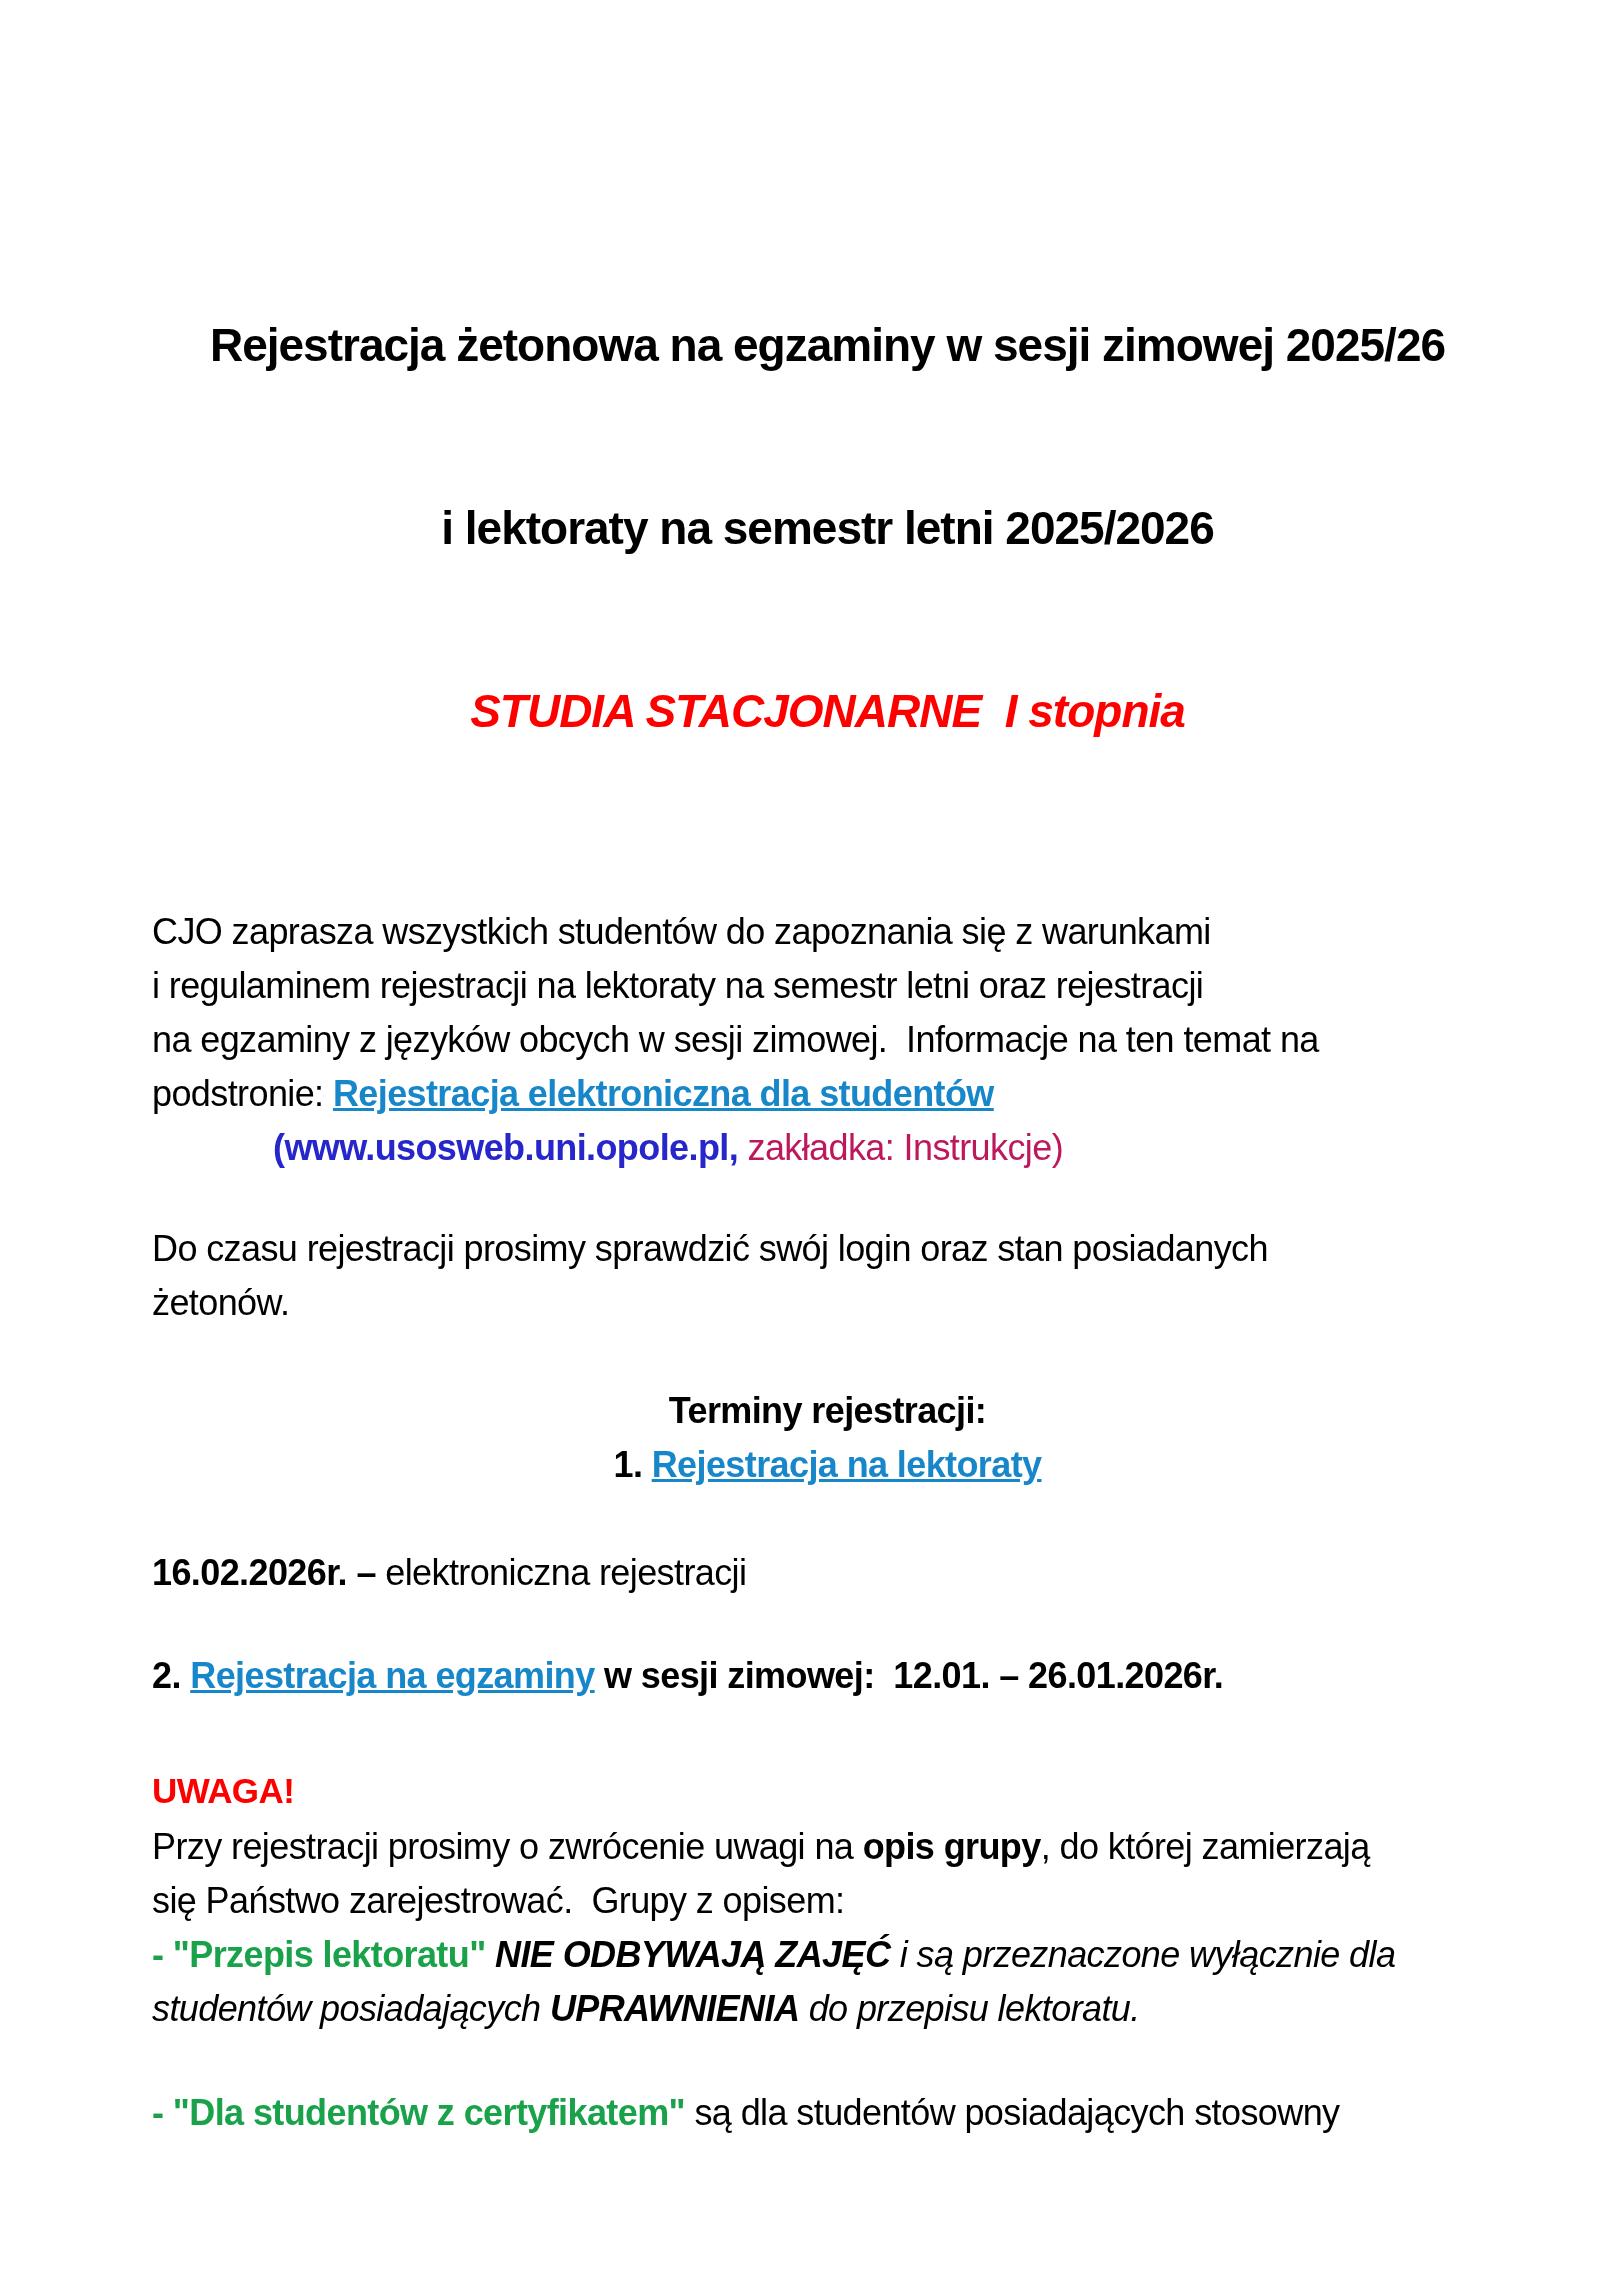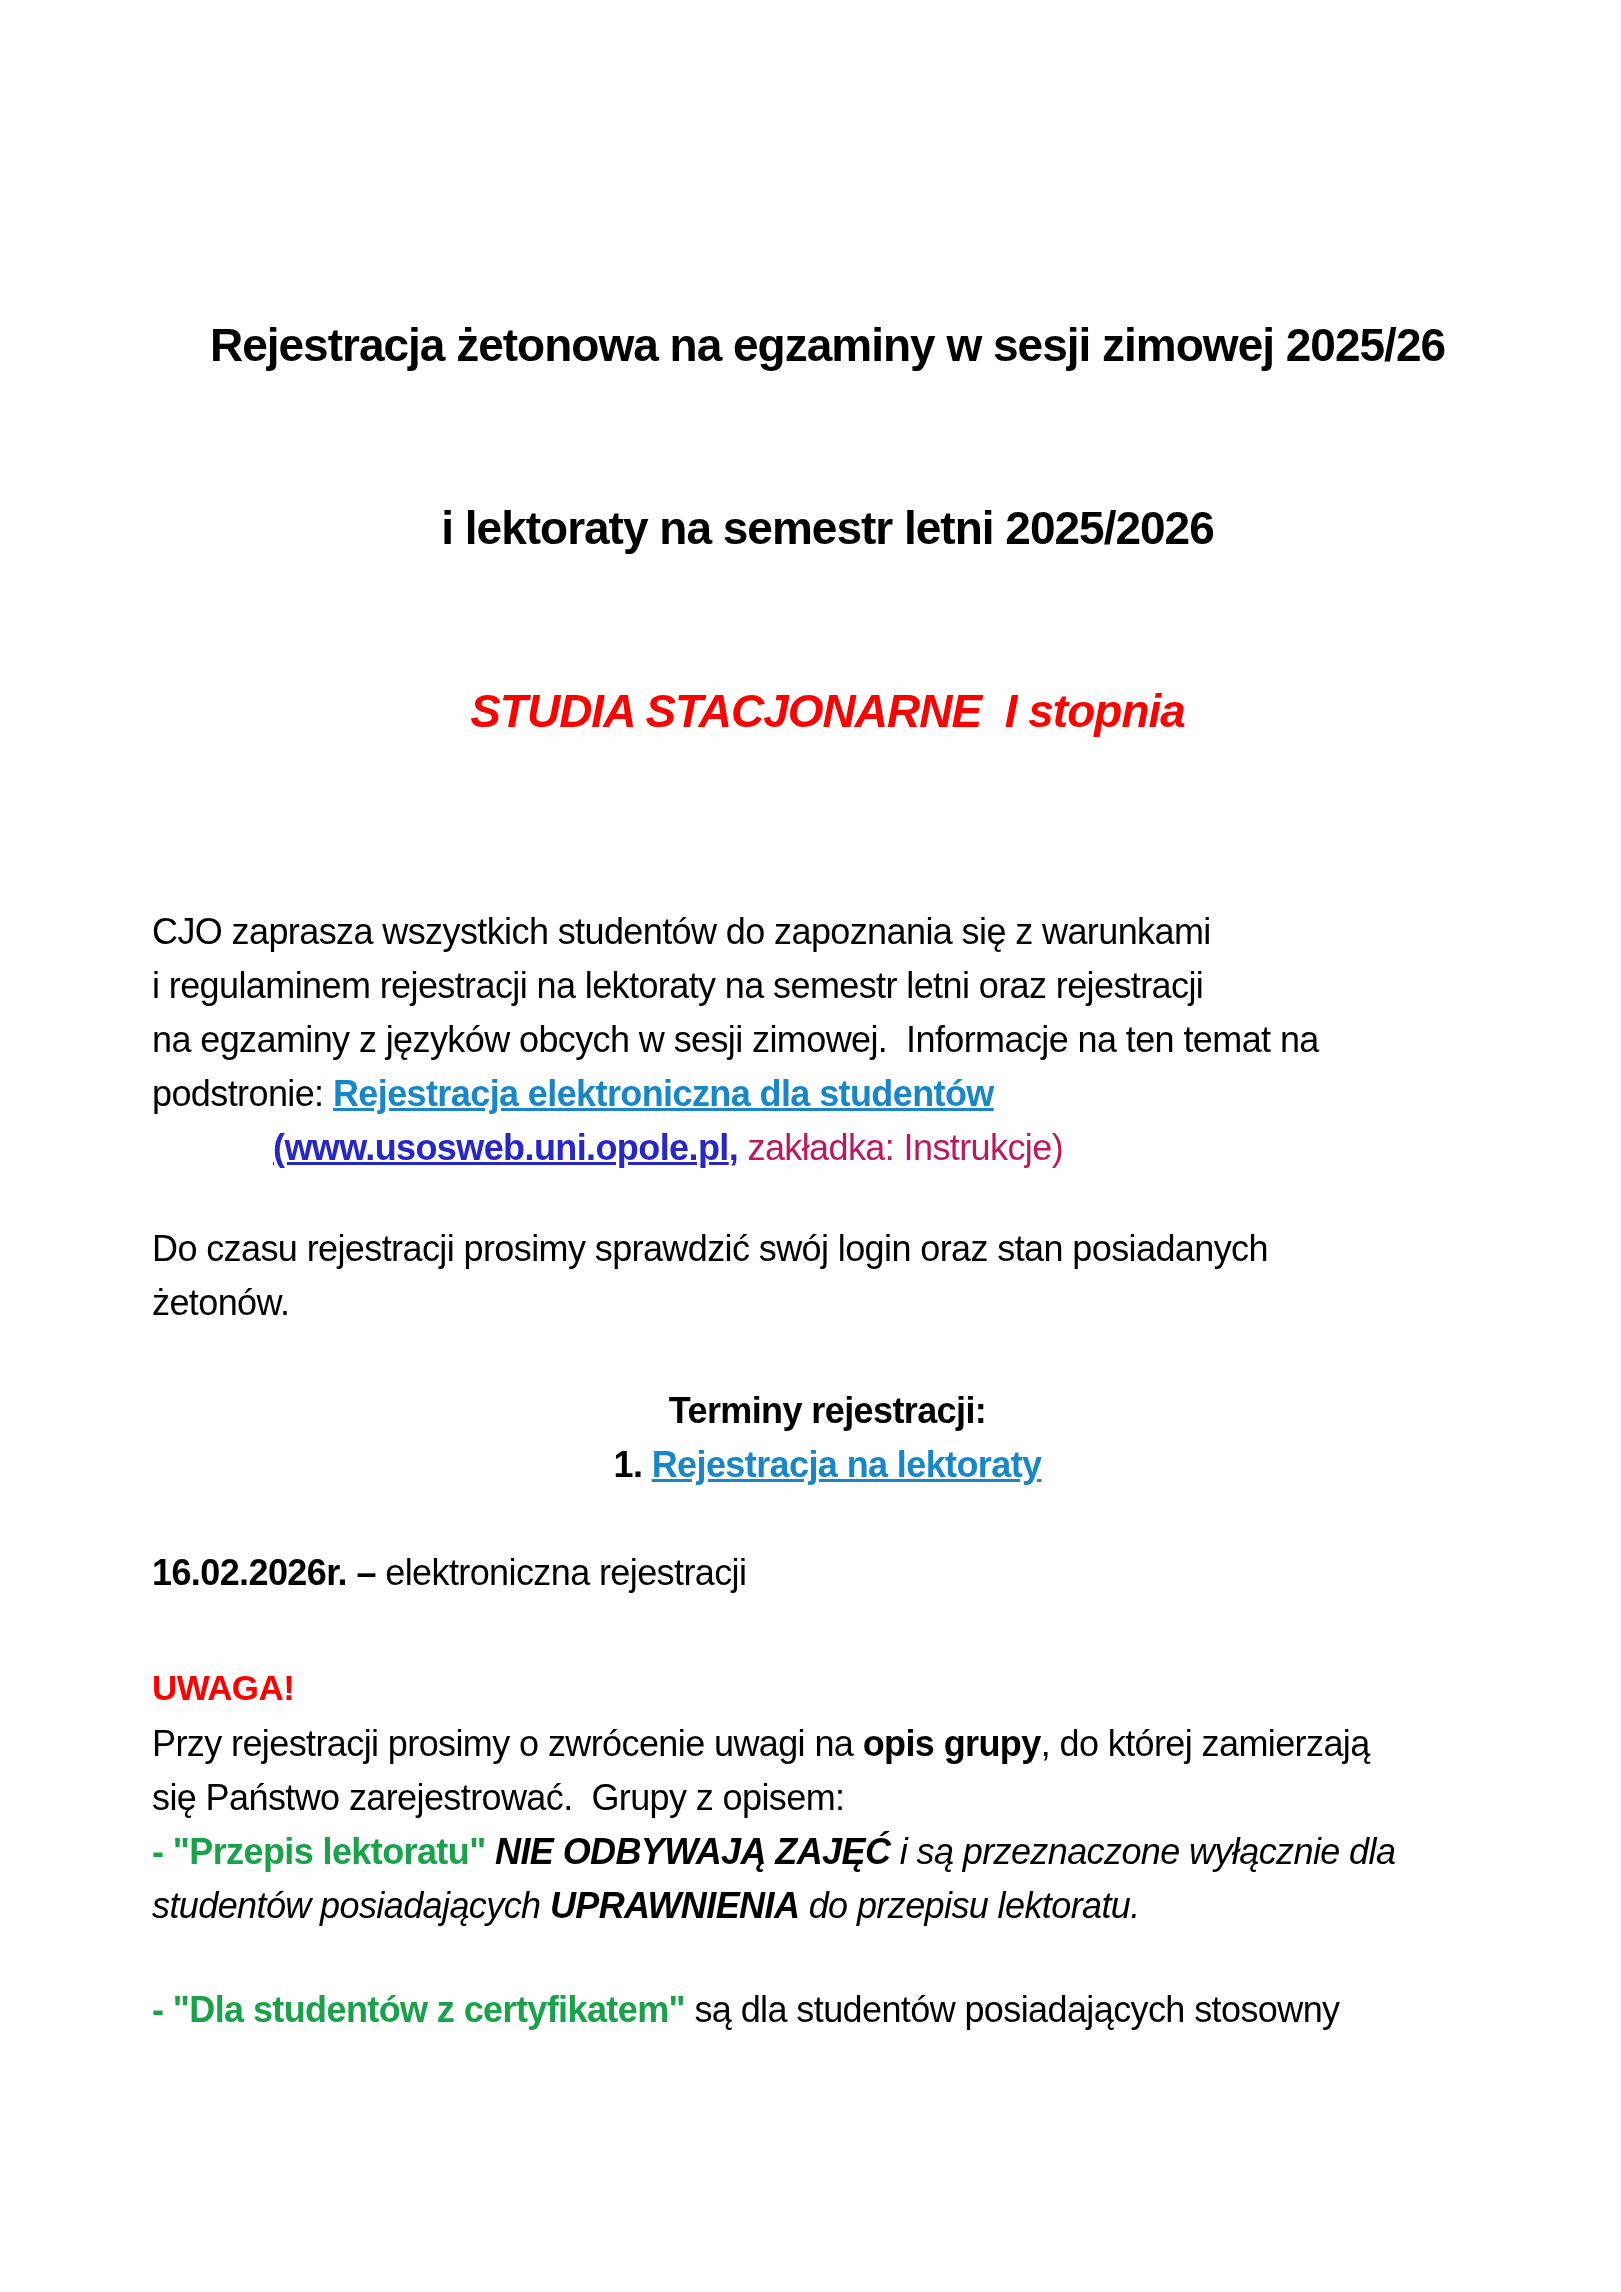--- a/index.html
+++ b/index.html
@@ -57,21 +57,20 @@
     cursor: pointer;
   }
   .link-plain {
     color: #be185d;
     font-weight: 400;
     margin-top: 30px;
   }
   .link-url {
     color: #2626CB;
     font-weight: 700;
-    text-decoration: underline;
     cursor: pointer;
     margin-top: 10px;
   }
   .url-sep { color: #2626CB; font-weight: 700; }
   .indent { padding-left: 121px; }
 </style>
 </head>
 <body>
 
 <div class="page">
@@ -101,20 +100,23 @@
       <div class="para p-terms">
         <div class="line b">Terminy rejestracji:</div>
         <div class="line"><span class="b">1. </span><span class="link-light">Rejestracja na lektoraty</span></div>
       </div>
 
 
       <div class="para p-dates2">
         <div class="line"><span class="b">16.02.2026r. – </span><span>elektroniczna rejestracji</span></div>
       </div>
 
+      <div class="para p-exams">
+        <div class="line"><span class="b">2. </span><span class="link-light">Rejestracja na egzaminy</span><span class="b"> w sesji zimowej:  12.01. – 26.01.2026r.</span></div>
+      </div>
 
       <div class="para p-uwaga">
         <div class="line">UWAGA!</div>
       </div>
 
       <div class="para p-group">
         <div class="line"><span>Przy rejestracji prosimy o zwrócenie uwagi na </span><span class="b">opis grupy</span><span>, do której zamierzają</span></div>
         <div class="line">się Państwo zarejestrować.  Grupy z opisem:</div>
         <div class="line"><span class="green">- "Przepis lektoratu" </span><span class="bi">NIE ODBYWAJĄ ZAJĘĆ</span><span class="i"> i są przeznaczone wyłącznie dla</span></div>
         <div class="line"><span class="i">studentów posiadających </span><span class="bi">UPRAWNIENIA</span><span class="i"> do przepisu lektoratu.</span></div>

